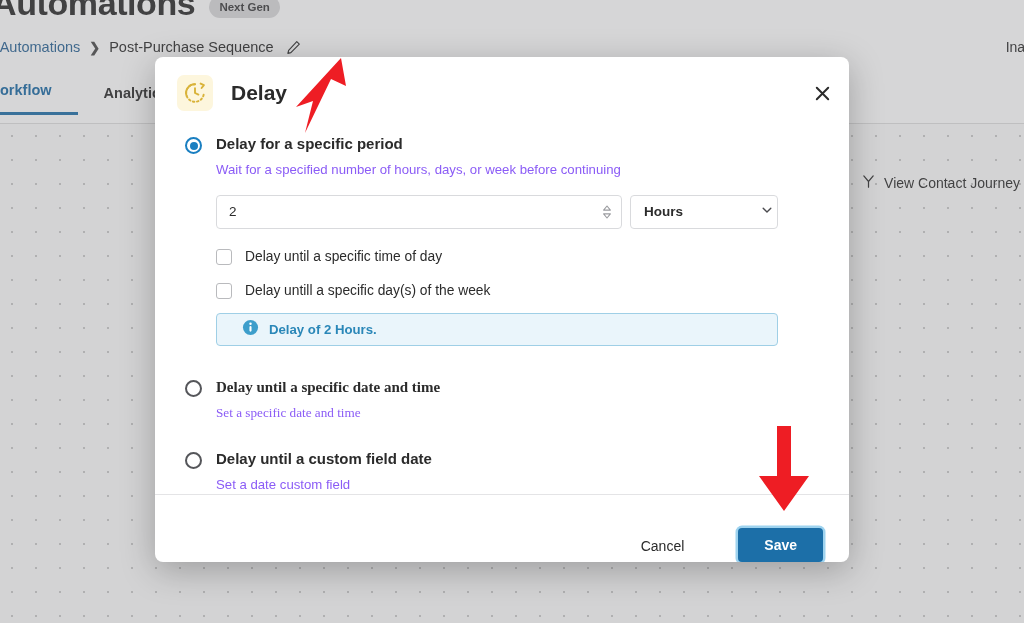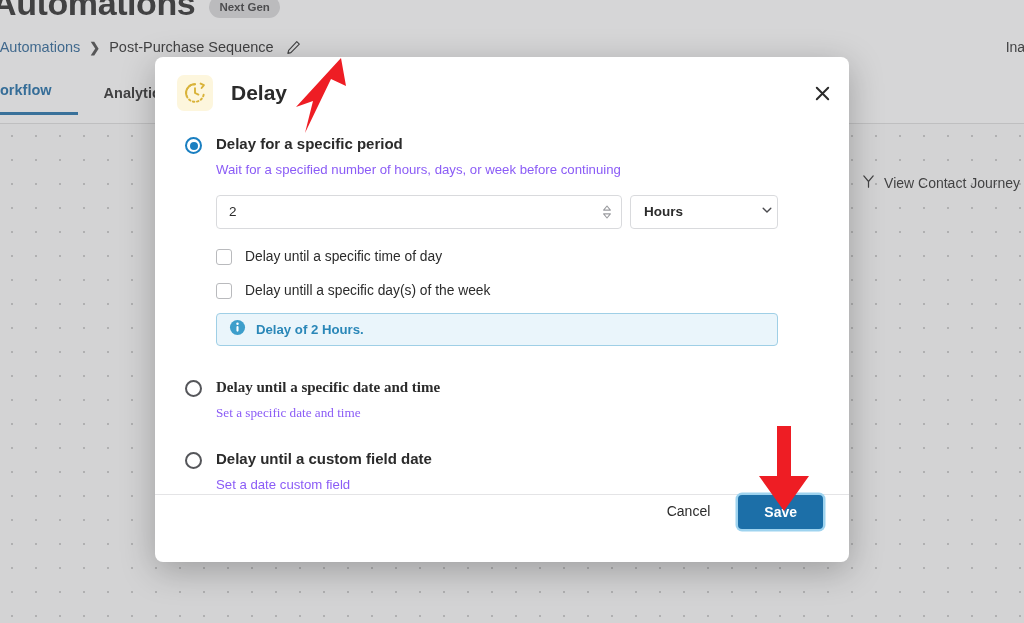--- a/index.html
+++ b/index.html
@@ -338,39 +338,39 @@
 
   .info-banner {
     margin: 14px 0 0 31px;
     width: 562px;
     height: 33px;
     background: #eaf5fb;
     border: 1px solid #9fcfe6;
     border-radius: 4px;
     display: flex;
     align-items: center;
-    padding-left: 12px;
+    padding-left: 25px;
     gap: 10px;
   }
 
   .info-text {
     font-size: 13.2px;
     color: #2a87b8;
     font-weight: 600;
   }
 
   .option-block.second { margin-top: 32px; font-family: Liberation Serif, serif; }
   .option-block.third  { margin-top: 28px; }
 
   .modal-footer {
     flex: 0 0 auto;
     height: 68px;
     border-top: 1px solid #e4e4e6;
     display: flex;
-    align-items: flex-start;
+    align-items: flex-end;
     justify-content: flex-end;
     gap: 18px;
     padding: 0 26px 0 0;
   }
 
   .cancel-btn {
     font-size: 14px;
     color: #2b2b2b;
     font-weight: 500;
     padding: 8px 10px;
@@ -384,20 +384,21 @@
     background: #1c6fa8;
     color: #ffffff;
     font-size: 14px;
     font-weight: 700;
     border: none;
     border-radius: 4px;
     padding: 9px 26px;
     cursor: pointer;
     font-family: inherit;
     box-shadow: 0 0 0 2.5px #9ed3ef;
+    margin-left: 26px;
   }
 
   
   .arrow { position: absolute; pointer-events: none; }
   .arrow-1 { left: 283px; top: 55px; }
   .arrow-2 { left: 757px; top: 424px; }
 </style>
 </head>
 <body>
 

